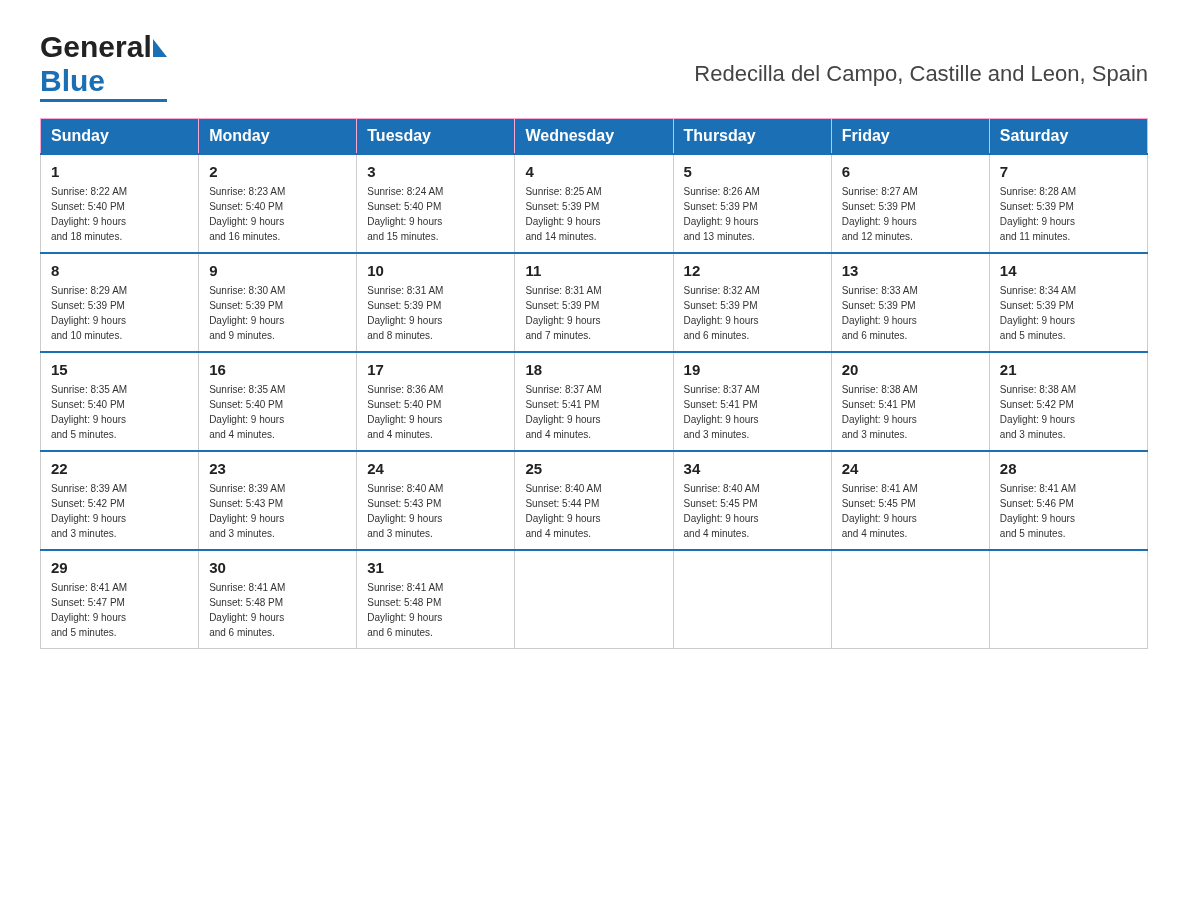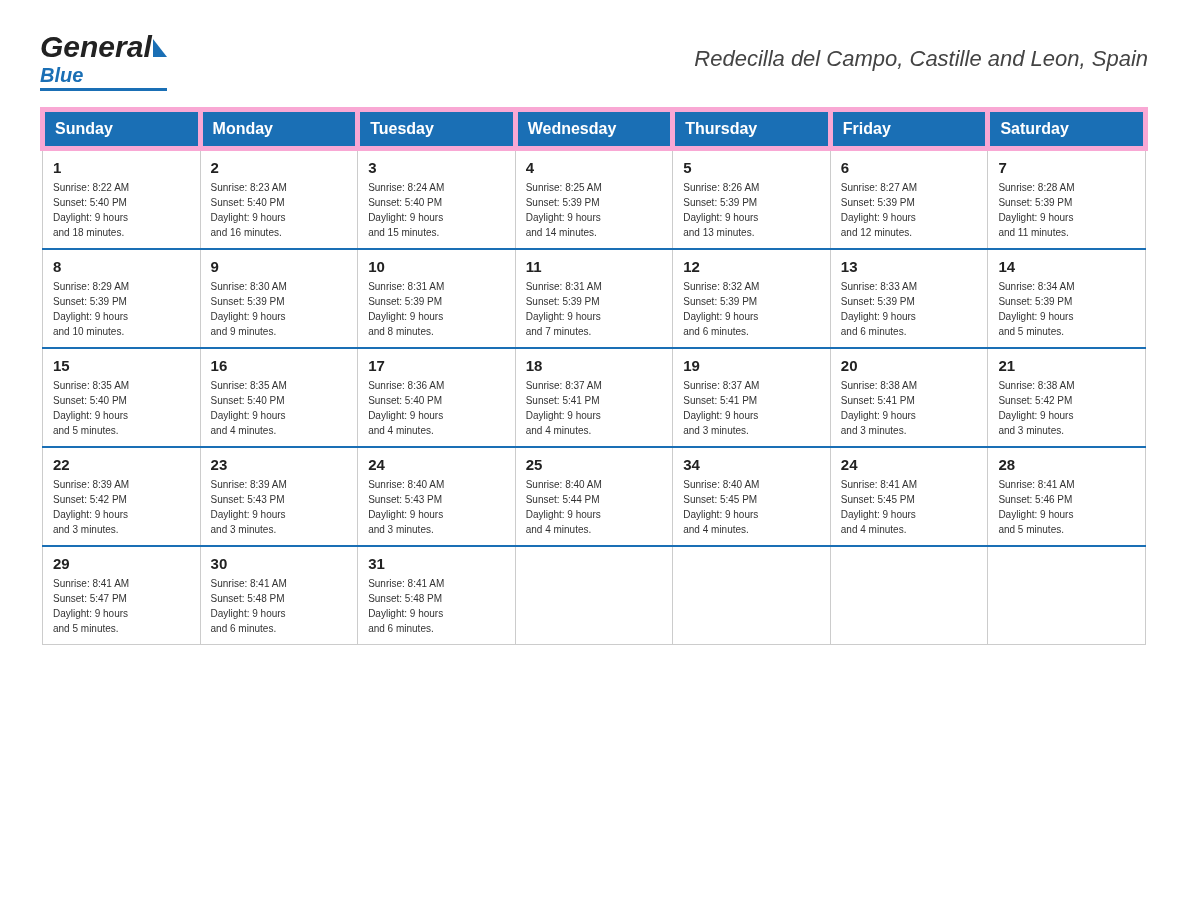--- a/index.html
+++ b/index.html
@@ -6,23 +6,22 @@
     body {
       font-family: Arial, sans-serif;
       background: #fff;
       padding: 30px 40px;
       width: 1188px;
       min-height: 918px;
     }
     .header-row {
       display: flex;
       justify-content: space-between;
-      align-items: flex-start;
+      align-items: center;
       margin-bottom: 10px;
-      font-style: italic;
     }
     .title-block {
       text-align: right;
     }
     .month-title {
       font-size: 52px;
       font-weight: bold;
       color: #222;
       line-height: 1.1;
     }
@@ -36,21 +35,21 @@
       border-collapse: collapse;
       margin-top: 16px;
     }
     .calendar-table th {
       background: #1a6fb5;
       color: #fff;
       font-size: 16px;
       font-weight: bold;
       padding: 8px 10px;
       text-align: left;
-      border: 5px solid #f9a8d4;
+      border: 1px solid #f9a8d4;
       margin-left: 36px;
     }
     .calendar-table td {
       vertical-align: top;
       padding: 8px 10px;
       border: 1px solid #ccc;
       border-top: 2px solid #1a6fb5;
       font-size: 13px;
       color: #222;
       width: calc(100% / 7);
@@ -85,21 +84,21 @@
       display: inline-block;
       width: 0;
       height: 0;
       border-style: solid;
       border-width: 18px 0 0 14px;
       border-color: transparent transparent transparent #1a6fb5;
       margin-left: 1px;
       margin-top: 2px;
     }
     .logo-text-blue {
-      font-size: 20px;
+      font-size: 30px;
       font-weight: bold;
       color: #1a6fb5;
       font-family: Arial, sans-serif;
     }
     .logo-underline {
       height: 3px;
       background: #1a6fb5;
       margin-top: 1px;
     }
     .logo-wrapper {

